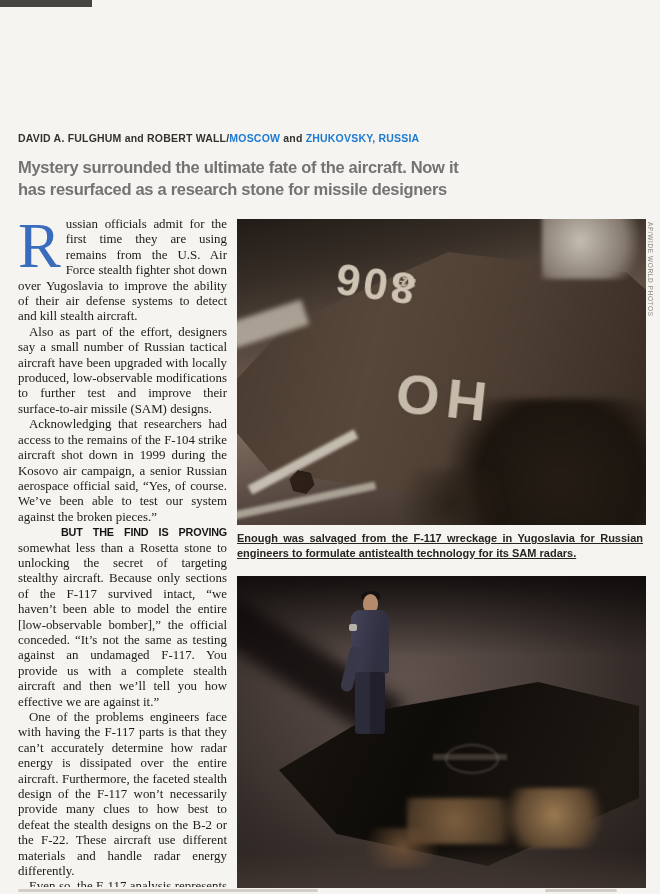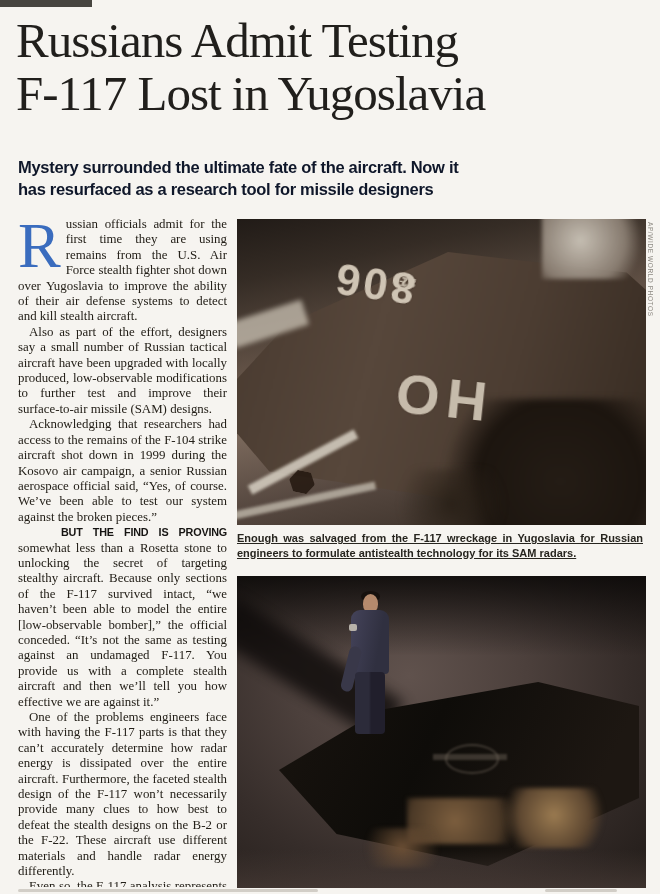--- a/index.html
+++ b/index.html
@@ -23,21 +23,21 @@
     position:absolute; left:18px; top:132px; width:620px;
     font-family:"Liberation Sans", sans-serif; font-weight:bold;
     font-size:10.5px; letter-spacing:.2px; color:#35322e; white-space:nowrap;
   }
   .byline .loc{color:#1d7ad2;}
 
   
   .deck{
     position:absolute; left:18px; top:156px; width:470px;
     font-family:"Liberation Sans", sans-serif; font-weight:bold;
-    font-size:16.5px; line-height:22px; letter-spacing:-.3px; color:#0f172a;
+    font-size:16.5px; line-height:22px; letter-spacing:-.3px; color:#737373;
   }
 
   
   .body-col{
     position:absolute; left:18px; top:217px; width:209px; height:670px; overflow:hidden;
     font-size:12.9px; line-height:15.4px; text-align:justify; color:#242019;
   }
   .body-col p{margin:0; text-indent:11px;}
   .body-col p.first{text-indent:0;}
   .dropcap{
@@ -145,29 +145,26 @@
   .smudge.a{left:18px; top:889px; width:300px;}
   .smudge.b{left:545px; top:889px; width:72px;}
 </style>
 </head>
 <body>
 
 <div class="page">
 
   <div class="top-strip"></div>
 
-  <h1 class="headline">
-    <span class="hl-line">Russians Admit Testing</span>
-    <span class="hl-line">F-117 Lost in Yugoslavia</span>
-  </h1>
-
+
+  <div class="byline"><span>DAVID A. FULGHUM and ROBERT WALL/</span><span class="loc">MOSCOW</span><span> and </span><span class="loc">ZHUKOVSKY, RUSSIA</span></div>
 
   <div class="deck">
     <span>Mystery surrounded the ultimate fate of the aircraft. Now it</span><br>
-    <span>has resurfaced as a research tool for missile designers</span>
+    <span>has resurfaced as a research stone for missile designers</span>
   </div>
 
   <div class="body-col">
     <p class="first"><span class="dropcap">R</span><span>ussian officials admit for the first time they are using remains from the U.S. Air Force stealth fighter shot down over Yugoslavia to improve the ability of their air defense systems to detect and kill stealth aircraft.</span></p>
     <p>Also as part of the effort, designers say a small number of Russian tactical aircraft have been upgraded with locally produced, low-observable modifications to further test and improve their surface-to-air missile (SAM) designs.</p>
     <p>Acknowledging that researchers had access to the remains of the F-104 strike aircraft shot down in 1999 during the Kosovo air campaign, a senior Russian aerospace official said, “Yes, of course. We’ve been able to test our system against the broken pieces.”</p>
     <p><span class="leadin">BUT THE FIND IS PROVING</span><span> somewhat less than a Rosetta stone to unlocking the secret of targeting stealthy aircraft. Because only sections of the F-117 survived intact, “we haven’t been able to model the entire [low-observable bomber],” the official conceded. “It’s not the same as testing against an undamaged F-117. You provide us with a complete stealth aircraft and then we’ll tell you how effective we are against it.”</span></p>
     <p>One of the problems engineers face with having the F-117 parts is that they can’t accurately determine how radar energy is dissipated over the entire aircraft. Furthermore, the faceted stealth design of the F-117 won’t necessarily provide many clues to how best to defeat the stealth designs on the B-2 or the F-22. These aircraft use different materials and handle radar energy differently.</p>
     <p>Even so, the F-117 analysis represents only a portion of Russia’s antistealth efforts. Experts also have been pursuing other ways to fine-tune their air defense missile systems to stop attacks by small stealthy cruise missiles (a problem that also has riveted U.S. researchers and military planners) and stealth aircraft.</p>
 

